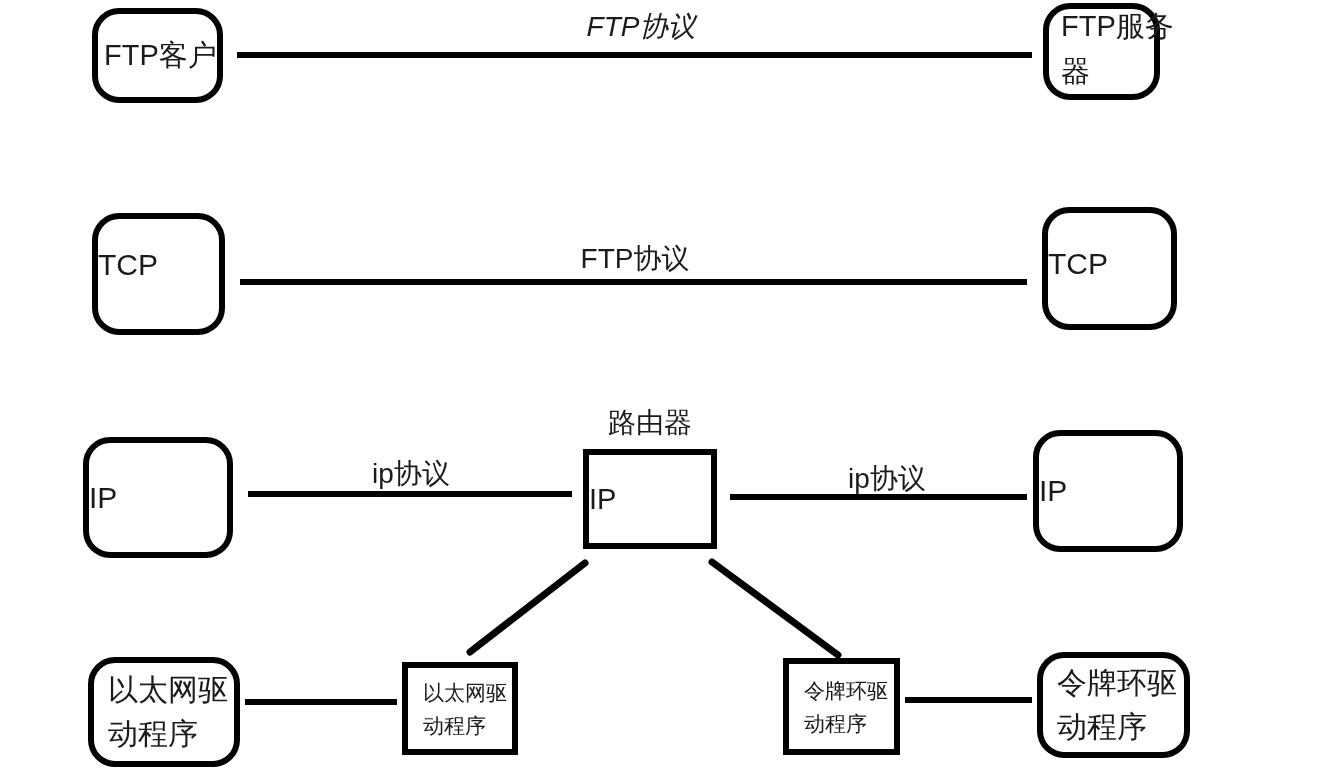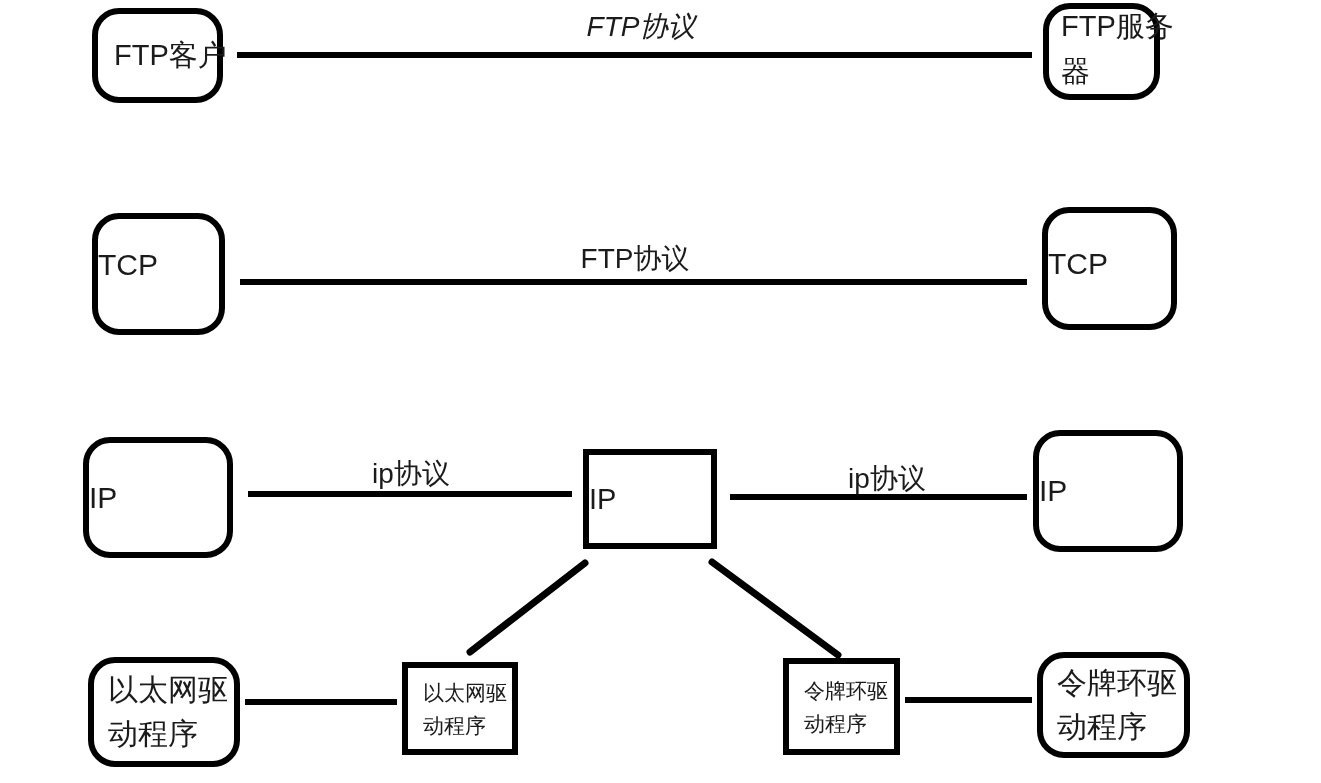--- a/index.html
+++ b/index.html
@@ -30,21 +30,21 @@
     background: #ffffff;
     display: flex;
     align-items: center;
     white-space: nowrap;
   }
   .node.rounded { border-radius: 27px; }
   .node.square  { border-radius: 0; }
   .node.centered { }
 
   
-  #node-ftp-client { left: 92px; top: 8px; width: 131px; height: 95px; font-size: 29px; padding-left: 16px; }
+  #node-ftp-client { left: 92px; top: 8px; width: 131px; height: 95px; font-size: 29px; padding-left: 6px; }
   #node-ftp-server { left: 1043px; top: 3px; width: 117px; height: 97px; font-size: 29px; padding: 2px 0 0 12px; line-height: 45px; align-items: flex-end; }
 
   
   #node-tcp-left  { left: 92px;  top: 213px; width: 133px; height: 122px; font-size: 30px; padding-bottom: 18px; }
   #node-tcp-right { left: 1042px; top: 207px; width: 135px; height: 123px; font-size: 30px; padding-bottom: 10px; }
 
   
   #node-ip-left   { left: 83px;   top: 437px; width: 150px; height: 121px; font-size: 30px; }
   #node-ip-router { left: 583px;  top: 449px; width: 134px; height: 100px; font-size: 29px; }
   #node-ip-right  { left: 1033px; top: 430px; width: 150px; height: 122px; font-size: 30px; }
@@ -106,20 +106,21 @@
   <div class="node rounded centered" id="node-tcp-right">
     <span>TCP</span>
   </div>
 
   <div class="node rounded centered" id="node-ip-left">
     <span>IP</span>
   </div>
 
   <div class="edge-label" id="label-ip-left">ip协议</div>
 
+  <div id="caption-router">路由器</div>
 
   <div class="node square centered" id="node-ip-router">
     <span>IP</span>
   </div>
 
   <div class="edge-label" id="label-ip-right">ip协议</div>
 
   <div class="node rounded centered" id="node-ip-right">
     <span>IP</span>
   </div>

